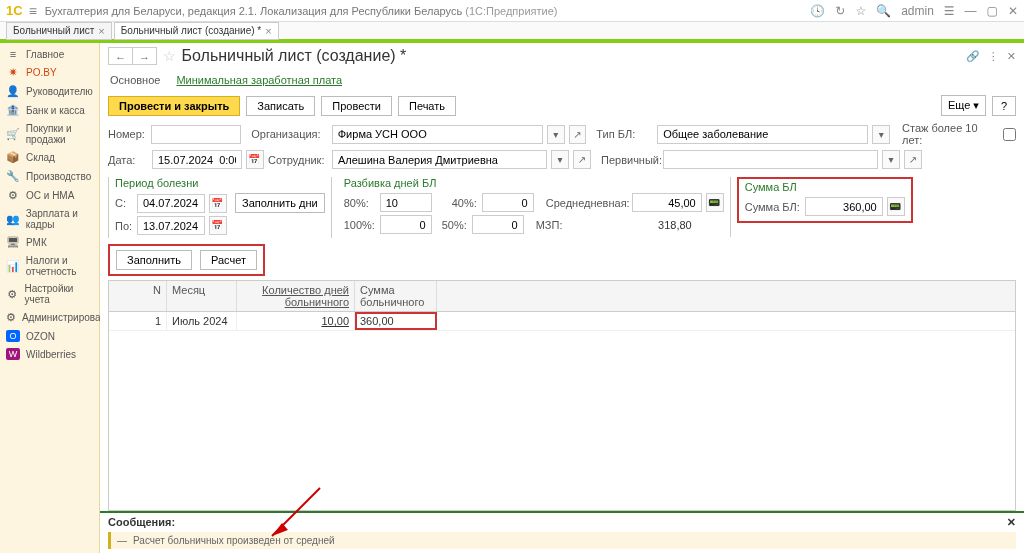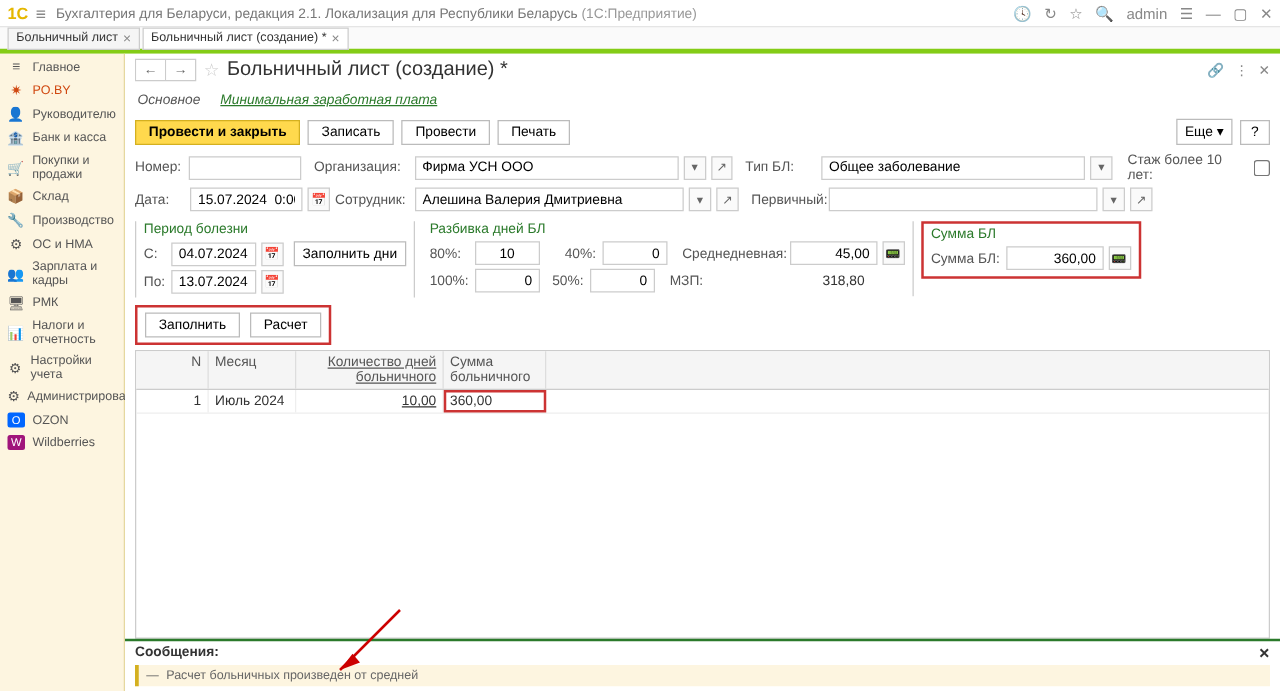--- a/index.html
+++ b/index.html
@@ -36,21 +36,21 @@
   .page-header { display: flex; align-items: center; padding: 4px 8px; gap: 6px; }
   .page-header .nav { display: flex; border: 1px solid #ccc; }
   .page-header .nav button { background: #fff; border: none; border-right: 1px solid #ccc; padding: 2px 6px; font-size: 11px; color: #666; }
   .page-header .nav button:last-child { border-right: none; }
   .page-header .star { color: #ccc; font-size: 14px; }
   .page-header .title { font-size: 16px; color: #333; flex: 1; }
   .page-header .right { display: flex; gap: 8px; color: #888; }
   
   
   .subtabs { display: flex; padding: 2px 8px; gap: 12px; font-size: 11px; }
-  .subtab { padding: 3px 2px; color: #555; font-style: italic; }
+  .subtab { padding: 3px 2px; color: #555; }
   .subtab.link { color: #2b7a2b; text-decoration: underline; cursor: pointer; }
   
   
   .toolbar { display: flex; align-items: center; padding: 4px 8px; gap: 6px; }
   .btn { border: 1px solid #bbb; background: #fff; padding: 3px 10px; font-size: 11px; cursor: pointer; }
   .btn.primary { background: #ffd94d; border-color: #d4b020; font-weight: bold; }
   .toolbar .spacer { flex: 1; }
   .btn.more { padding: 3px 6px; }
   .btn.help { padding: 3px 8px; }
   
@@ -264,21 +264,21 @@
           <span class="lbl" style="width:18px">По:</span>
           <input class="inp" style="width: 68px;" value="13.07.2024">
           <button class="inp-btn">📅</button>
         </div>
       </div>
 
       <div class="group" style="border-left:none">
         <div class="group-title">Разбивка дней БЛ</div>
         <div class="group-row">
           <span class="lbl" style="width:32px">80%:</span>
-          <input class="inp" style="width: 52px; text-align: center;" value="10">
+          <input class="inp" style="width: 52px; text-align: left;" value="10">
           <span class="lbl" style="width:26px;margin-left:16px">40%:</span>
           <input class="inp" style="width: 52px; text-align: right;" value="0">
           <span class="lbl" style="width:82px;margin-left:8px">Среднедневная:</span>
           <input class="inp" style="width: 70px; text-align: right;" value="45,00">
           <button class="inp-btn">📟</button>
         </div>
         <div class="group-row">
           <span class="lbl" style="width:32px">100%:</span>
           <input class="inp" style="width: 52px; text-align: right;" value="0">
           <span class="lbl" style="width:26px;margin-left:6px">50%:</span>

